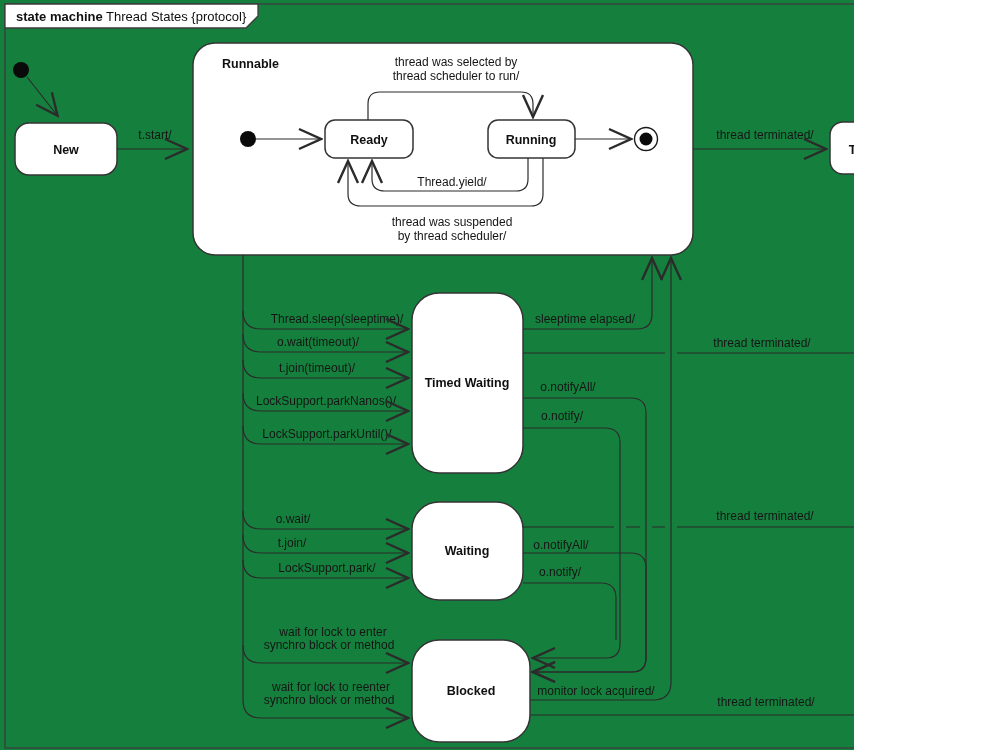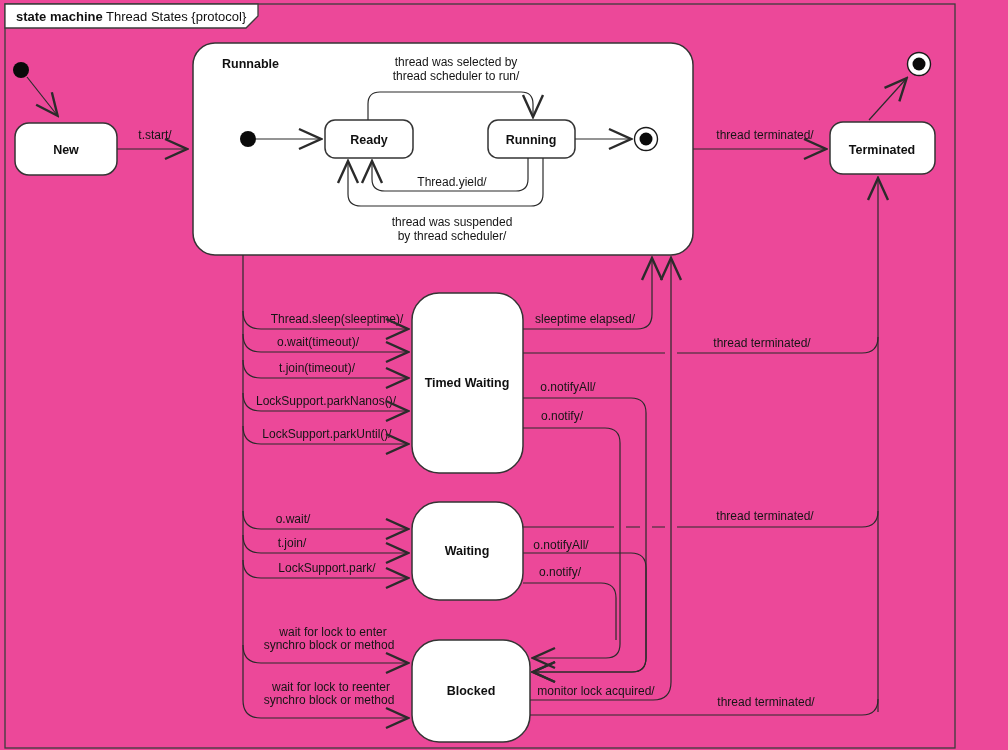--- a/index.html
+++ b/index.html
@@ -1,16 +1,16 @@
 <!DOCTYPE html>
 <html><head>
 <meta charset="utf-8">
 <style>
   html,body{margin:0;padding:0;background:#fff;}
-  .stage{position:relative;width:1008px;height:750px;background:#ec4899;overflow:hidden;
+  .stage{position:relative;width:854px;height:750px;background:#15803d;overflow:hidden;
          font-family:"Liberation Sans",sans-serif;}
   svg{position:absolute;left:0;top:0;}
   .frame{fill:none;stroke:#3c3c3c;stroke-width:1.3;}
   .tab{fill:#fff;stroke:#3c3c3c;stroke-width:1.3;}
   .state{fill:#fff;stroke:#343434;stroke-width:1.5;}
   .edge{fill:none;stroke:#2b2b2b;stroke-width:1.2;}
   .dot{fill:#0a0a0a;stroke:none;}
   .fin-o{fill:#fff;stroke:#1a1a1a;stroke-width:1.4;}
   .lbl{font-size:12px;fill:#151515;text-anchor:middle;}
   .sname{font-size:12.5px;font-weight:bold;fill:#101010;text-anchor:middle;}

